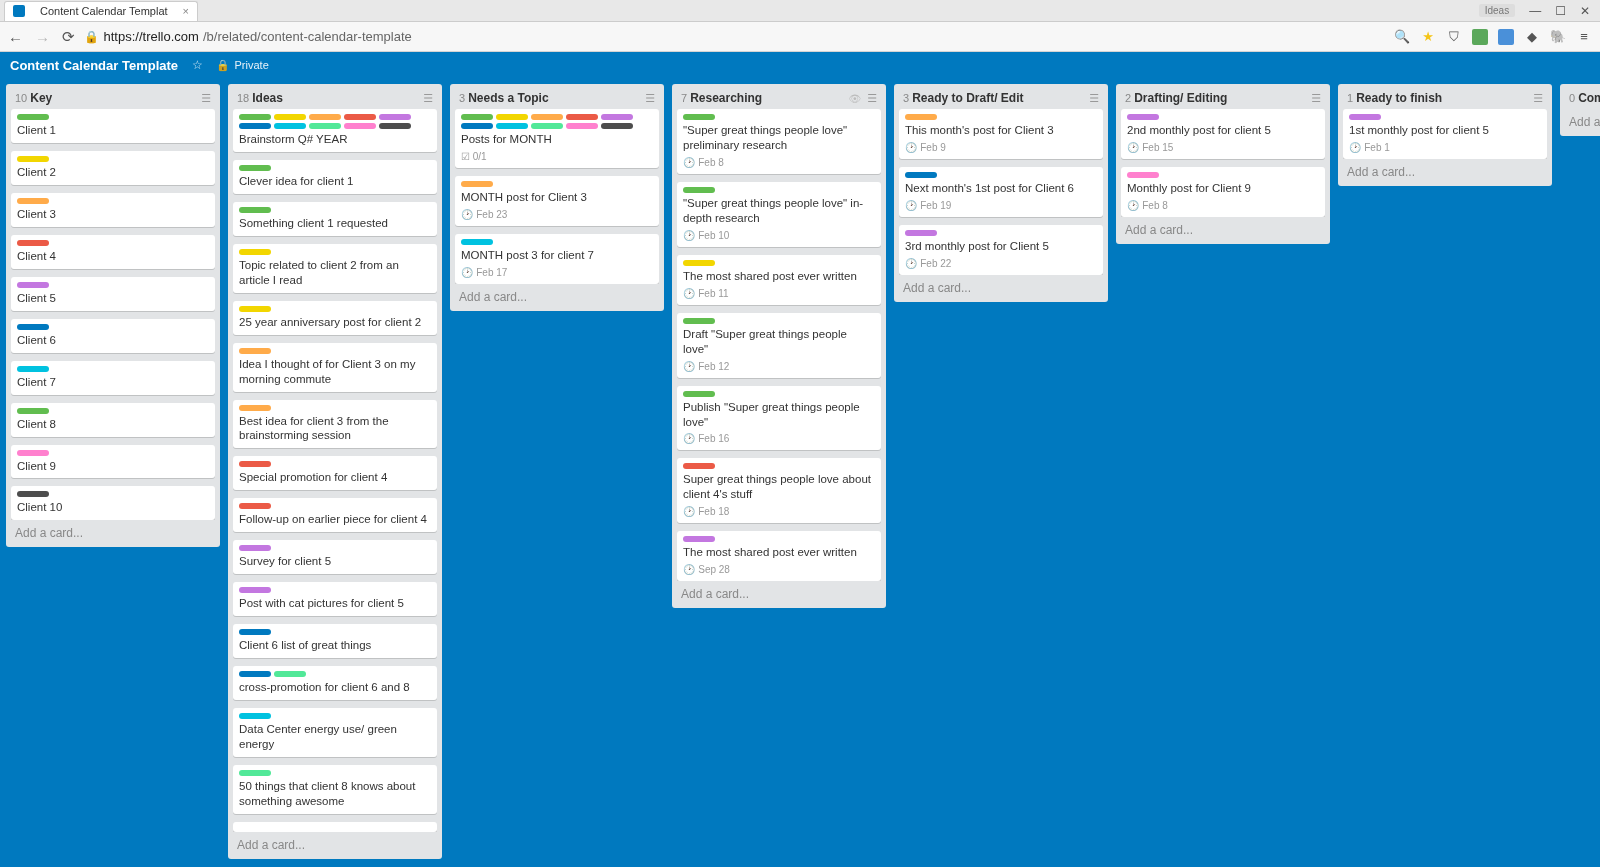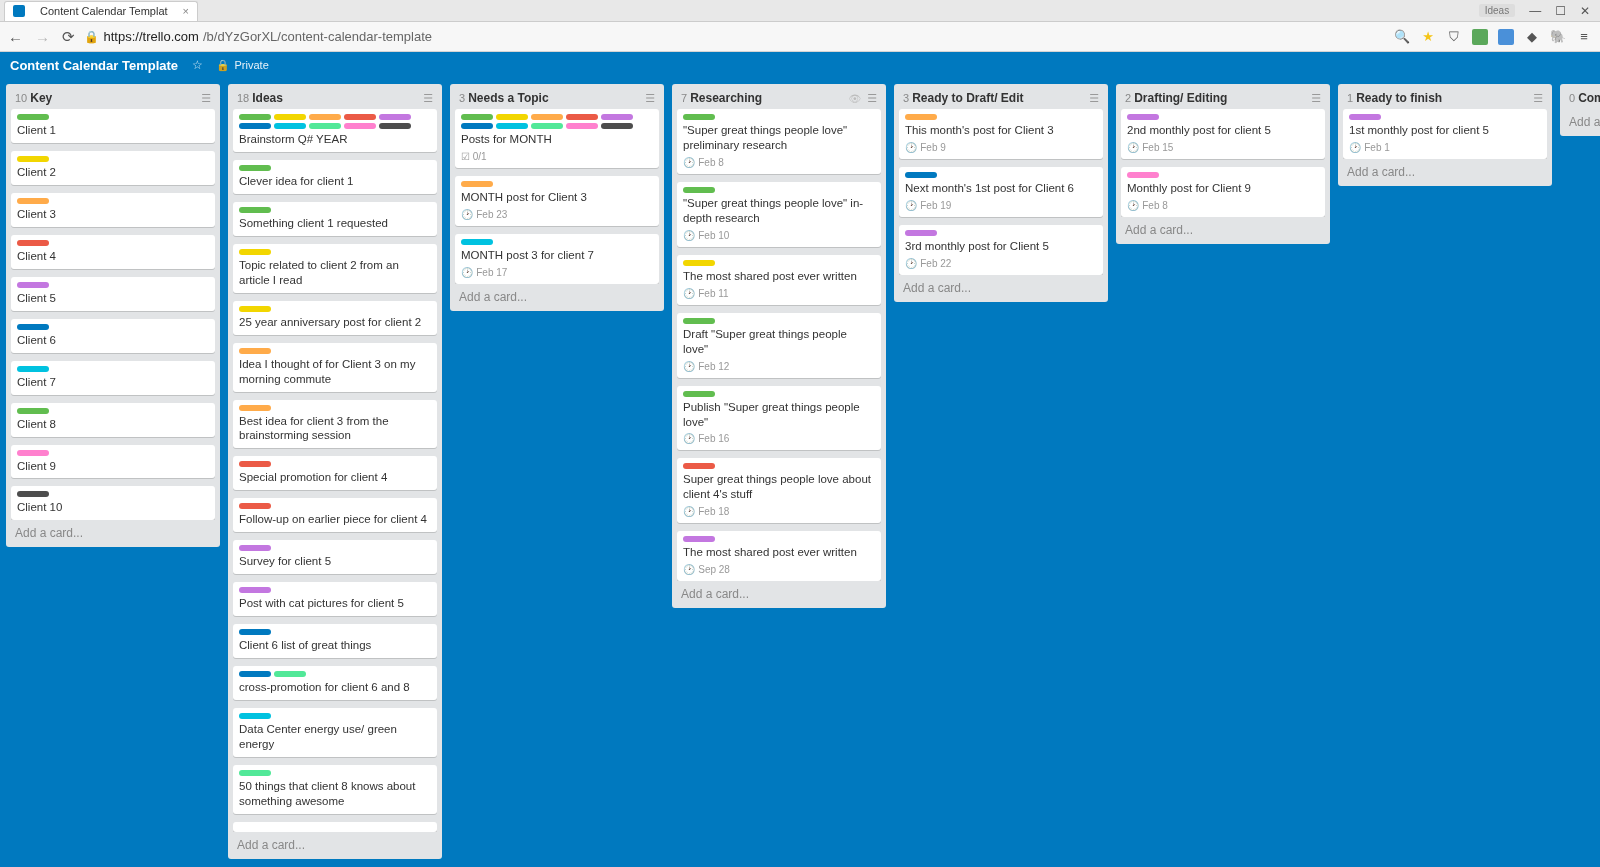--- a/index.html
+++ b/index.html
@@ -73,21 +73,21 @@
   </div>
   <div class="addr-bar">
     <div class="nav-icons">
       <span>←</span>
       <span style="opacity:.4">→</span>
       <span>⟳</span>
     </div>
     <div class="url-box">
       <span class="lock">🔒</span>
       <span class="url-host"><span>https://</span><span>trello.com</span></span>
-        <span class="url-path">/b/dYzGorXL/content-calendar-template</span>
+        <span class="url-path">/b/related/content-calendar-template</span>
     </div>
     <div class="ext-icons">
       <span>🔍</span>
       <span class="star">★</span>
       <span>⛉</span>
       <span class="icon-box icon-green"></span>
       <span class="icon-box icon-blue"></span>
       <span>◆</span>
       <span>🐘</span>
       <span>≡</span>

